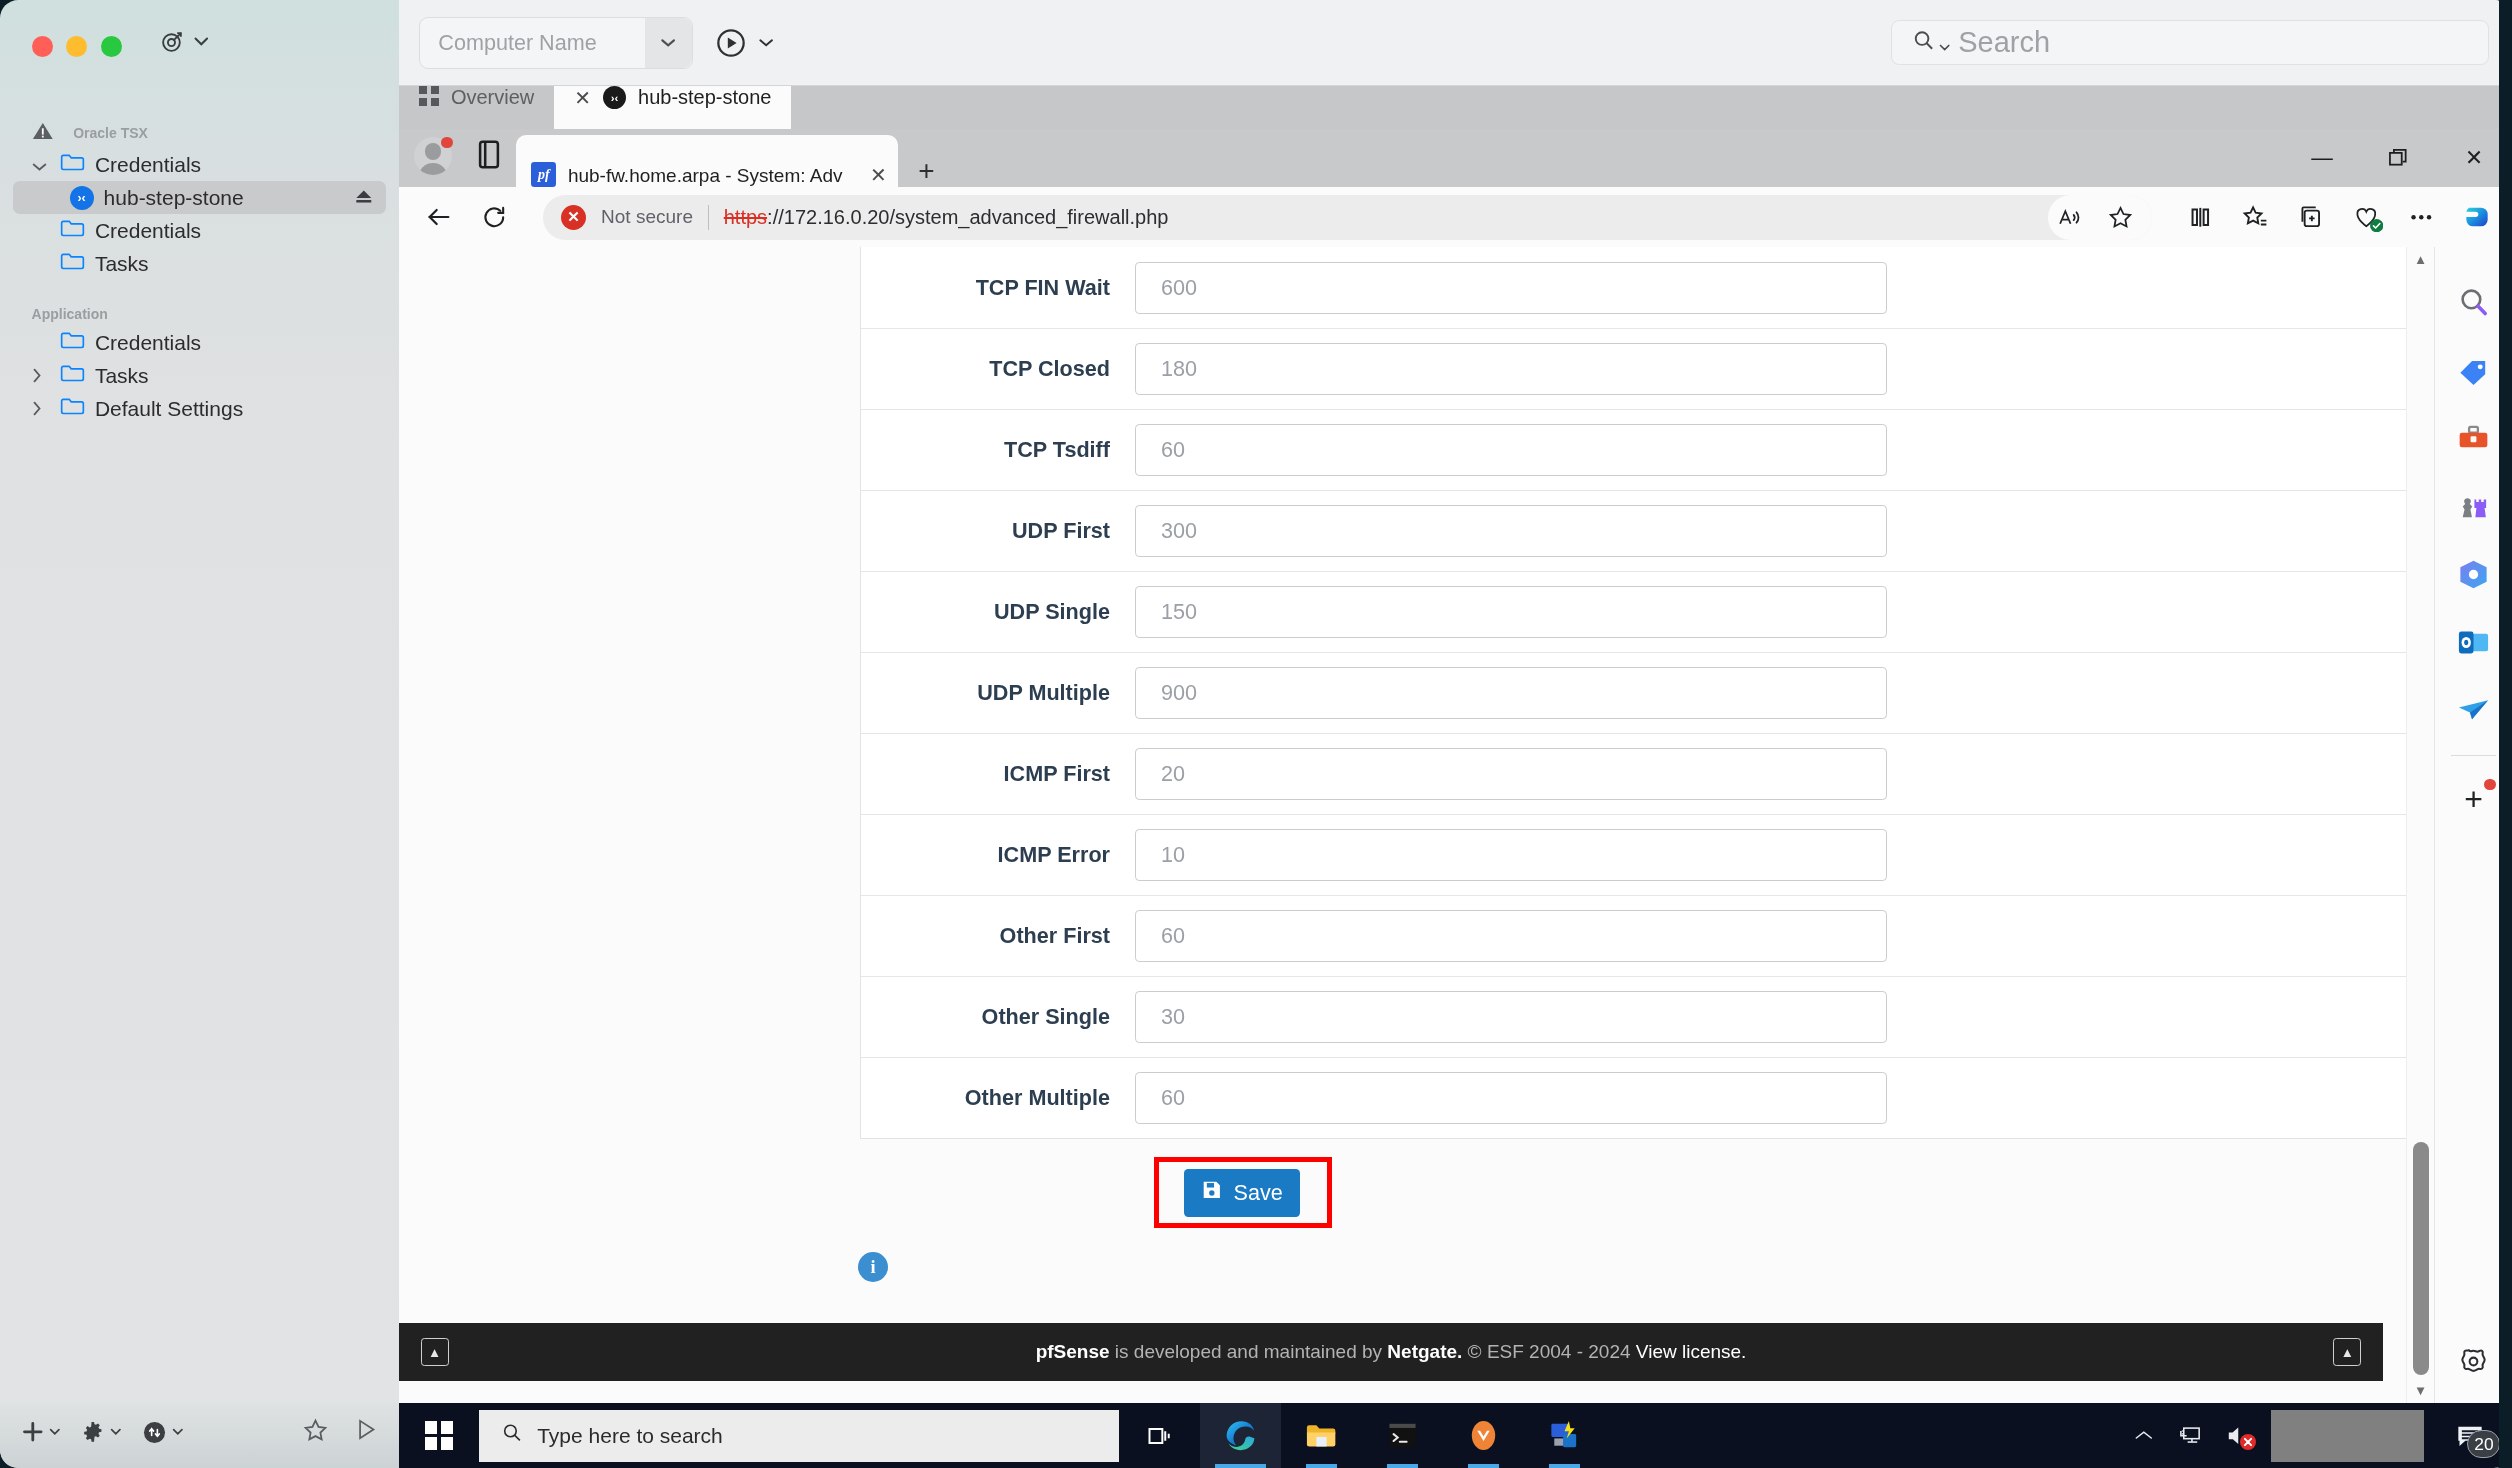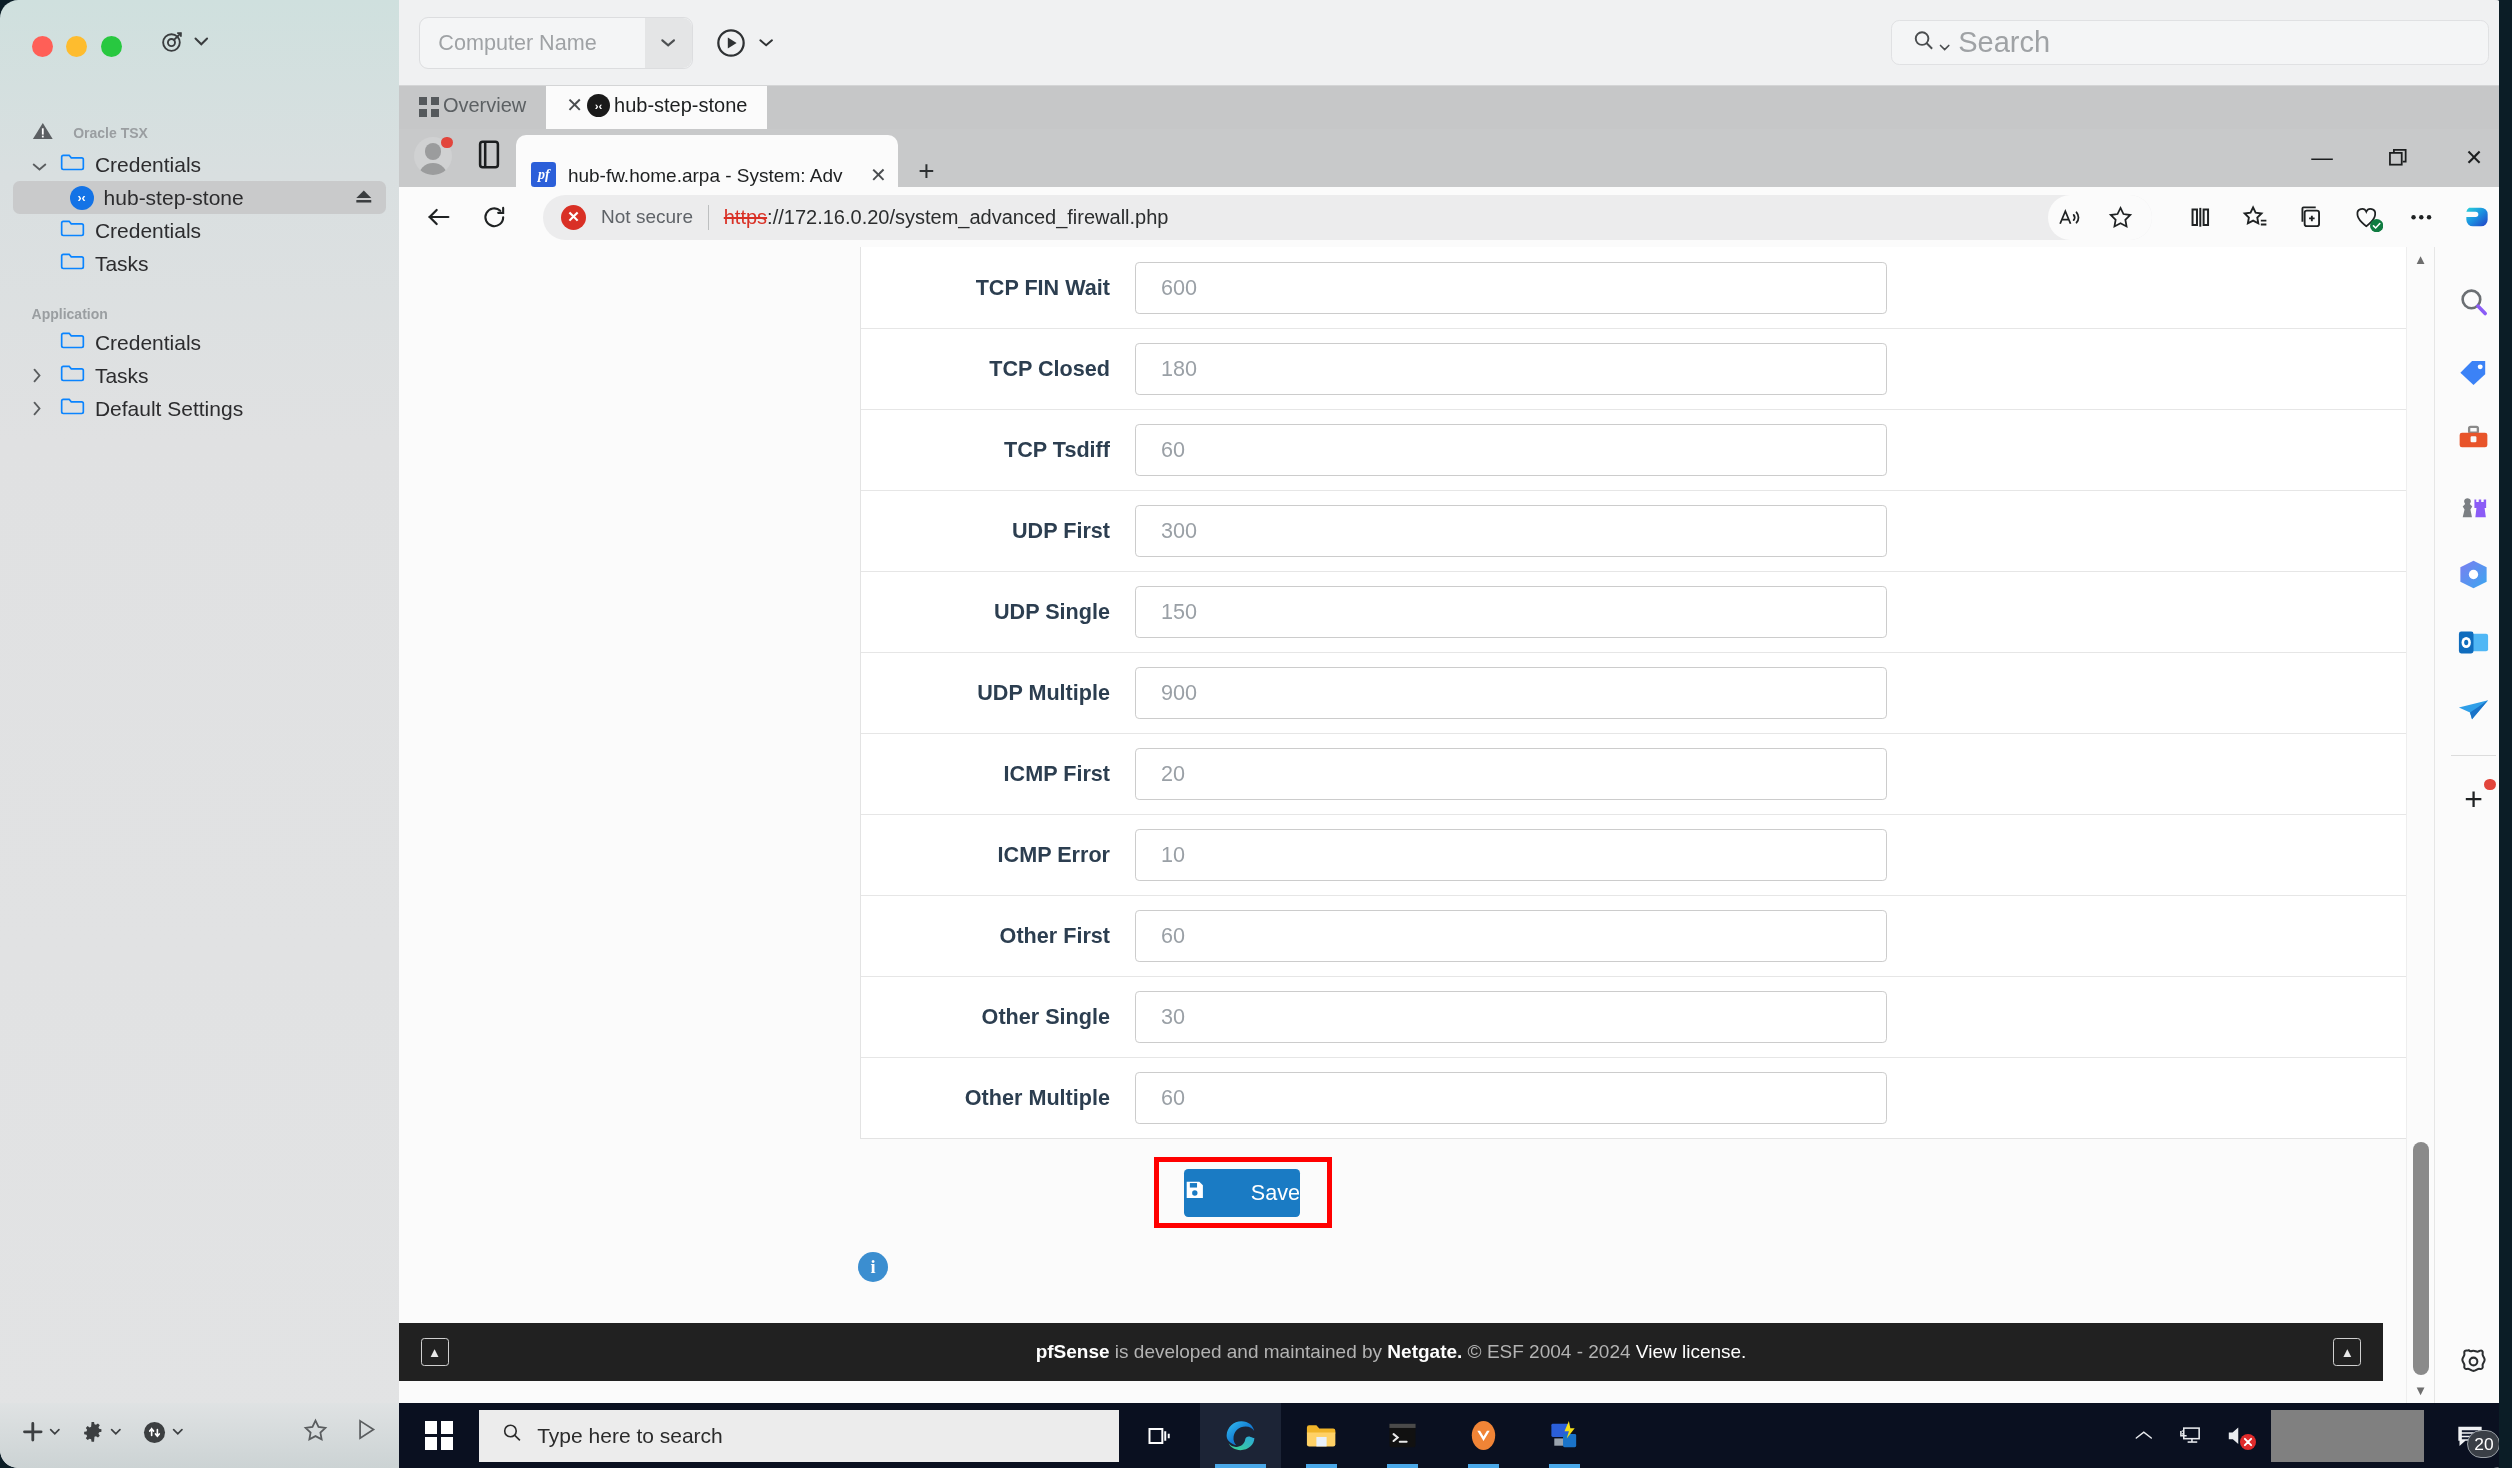--- a/index.html
+++ b/index.html
@@ -118,22 +118,22 @@
     font-size: 29px; color: #9fa2a5;
   }
 
   
   .app-tabs {
     height: 43px; flex: none;
     background: #c6c7c8;
     display: flex; align-items: flex-end;
   }
   .app-tab {
-    height: 43px; display: flex; align-items: flex-end; gap: 4px;
-    padding: 12px 20px; font-size: 20px; color: #5c6063;
+    height: 43px; display: flex; align-items: flex-start; gap: 12px;
+    padding: 0 20px; font-size: 20px; color: #5c6063;
     background: #c6c7c8;
   }
   .app-tab.active { background: #fbfbfb; color: #1d1f20; }
   .grid-ico { display: grid; grid-template-columns: 8.3px 8.3px; gap: 3.3px; }
   .grid-ico i { width: 8.3px; height: 8.3px; background: #55595c; display: block; }
   .xs-ico {
     width: 23px; height: 23px; border-radius: 50%;
     background: #1a1a1a; color: #fff; flex: none;
     display: flex; align-items: center; justify-content: center;
     font-size: 11.6px; font-weight: 700;
@@ -267,21 +267,21 @@
   .redbox {
     position: absolute; left: 294px; top: 18.3px;
     width: 178px; height: 71px;
     border: 5px solid #ff0000;
   }
   .btn-save {
     margin-left: 324px;
     width: 116px; height: 48px;
     background: #1a7bc4; border-radius: 4.2px;
     color: #fff; font-size: 21.6px;
-    display: inline-flex; align-items: center; justify-content: space-between; gap: 10.8px;
+    display: inline-flex; align-items: center; justify-content: center; gap: 10.8px;
   }
   .info-ico {
     margin: 35px 0 0 459px;
     width: 30px; height: 30px; border-radius: 50%;
     background: #3b8ed0; color: #fff;
     display: flex; align-items: center; justify-content: center;
     font-size: 18.3px; font-weight: 700;
     font-family: "Liberation Serif", serif;
   }
   .pf-footer {

